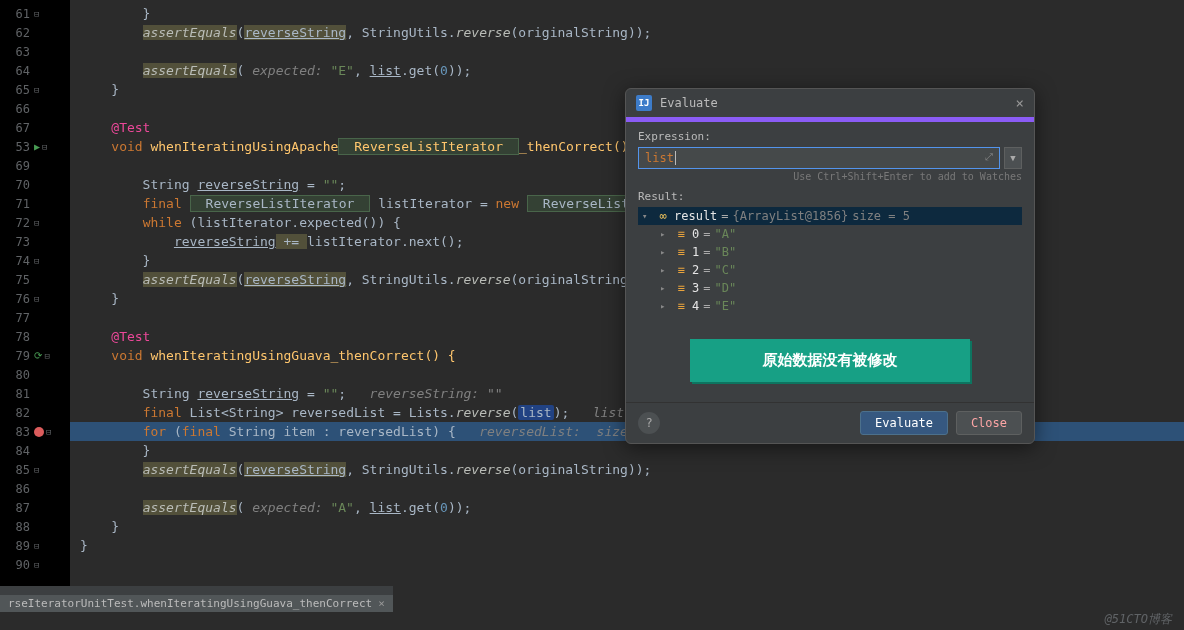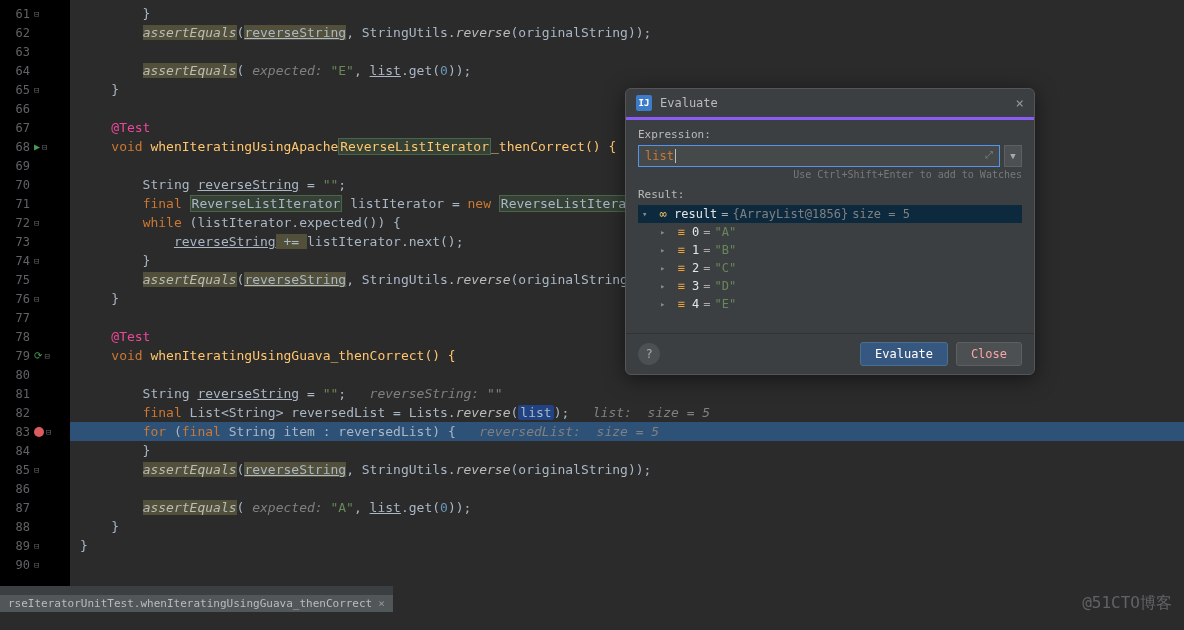--- a/index.html
+++ b/index.html
@@ -18,31 +18,31 @@
 .hl-current { background:#2d5177; }
 .kw { color:#cc7832; }
 .ann { color:#ec4899; }
 .str { color:#6a8759; }
 .num { color:#6897bb; }
 .cmt { color:#808080; font-style:italic; }
 .fn { color:#ffc66d; }
 .fni { color:#b9bcb7; font-style:italic;text-align:center; }
 .param { color:#a9b7c6; }
 .ul { text-decoration:underline; }
-.boxed { background:#344134; border:1px solid #49654a; padding:0 1px; }
+.boxed { background:#344134; border:1px solid #49654a; padding:0 15px; }
 .ibox { background:#214283; border-radius:2px; padding:0 2px; }
 .warn { background:#52503a; }
 
 .tabbar { position:absolute; bottom:18px; left:0; height:26px; background:#3c3f41; display:flex; align-items:flex-end; }
 .tab { background:#515658; padding:2px 8px; color:#bbb; font-size:11px; display:flex; align-items:center; gap:6px; }
 .tabclose { color:#999; cursor:pointer; }
-.watermark { position:absolute; bottom:16px; right:12px; color:#606366; font-size:16px; }
+.watermark { position:absolute; bottom:2px; right:12px; color:#606366; font-size:12px; font-style:italic; }
 
 .dlg { position:absolute; top:88px; left:625px; width:410px; background:#3c3f41; border:1px solid #555; border-radius:6px; box-shadow:0 4px 20px rgba(0,0,0,.5); }
-.dlg-title { display:flex; align-items:center; padding:6px 10px; border-bottom:3px solid #8b5cf6; }
+.dlg-title { display:flex; align-items:center; padding:6px 10px; border-bottom:5px solid #8b5cf6; }
 .dlg-ij { width:16px; height:16px; background:#3d7cc9; display:flex; align-items:center; justify-content:center; color:#fff; font-size:9px; font-weight:bold; border-radius:2px; margin-right:8px; }
 .dlg-tt { flex:1; color:#bbb; font-size:12px; }
 .dlg-close { color:#999; cursor:pointer; font-size:14px; }
 .dlg-body { padding:8px 12px; }
 .dlg-lbl { color:#bbb; font-size:11px; margin-bottom:4px; }
 .dlg-row { display:flex; gap:4px; margin-bottom:2px; }
 .dlg-in { flex:1; background:#45494a; border:1px solid #5394ec; padding:3px 6px; color:#cc7832; font-family:monospace; font-size:12px; position:relative; }
 .dlg-exp { color:#888; float:right; font-size:10px; }
 .dlg-dd { width:18px; background:#4c5052; border:1px solid #5e6060; display:flex; align-items:center; justify-content:center; color:#aaa; font-size:9px; }
 .dlg-hint { text-align:right; color:#787878; font-size:10px; margin-bottom:8px; }
@@ -96,21 +96,21 @@
       </div>
       <div class="gline">
         <div class="lnum">66</div>
         <div class="gicons"></div>
       </div>
       <div class="gline">
         <div class="lnum">67</div>
         <div class="gicons"></div>
       </div>
       <div class="gline">
-        <div class="lnum">68</div>
+        <div class="lnum">53</div>
         <div class="gicons">
           <span class="runmk">▶</span>
           <span class="fold">⊟</span>
         </div>
       </div>
       <div class="gline">
         <div class="lnum">69</div>
         <div class="gicons"></div>
       </div>
       <div class="gline">
@@ -312,20 +312,21 @@
           </div>
           <div class="trow" style="padding-left: 22px;">
             <span class="tarr">▸</span>
             <span class="tico arr">≡</span>
             <span class="tname">4</span>
             <span class="teq"> = </span>
             <span class="tval">"E"</span>
           </div>
         </div>
     </div>
+    <div class="callout">原始数据没有被修改</div>
   </div>
   <div class="dlg-foot">
     <div class="helpbtn">?</div>
     <div class="spacer"></div>
     <div class="btn btn-pri">Evaluate</div>
     <div class="btn btn-sec">Close</div>
   </div>
 </div>
 
 </body></html>

